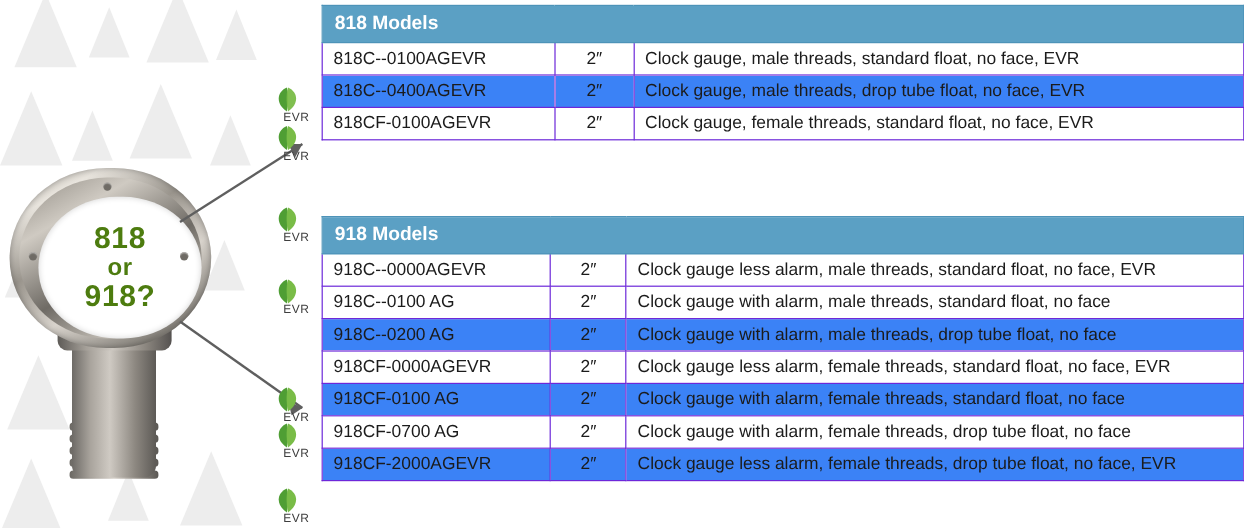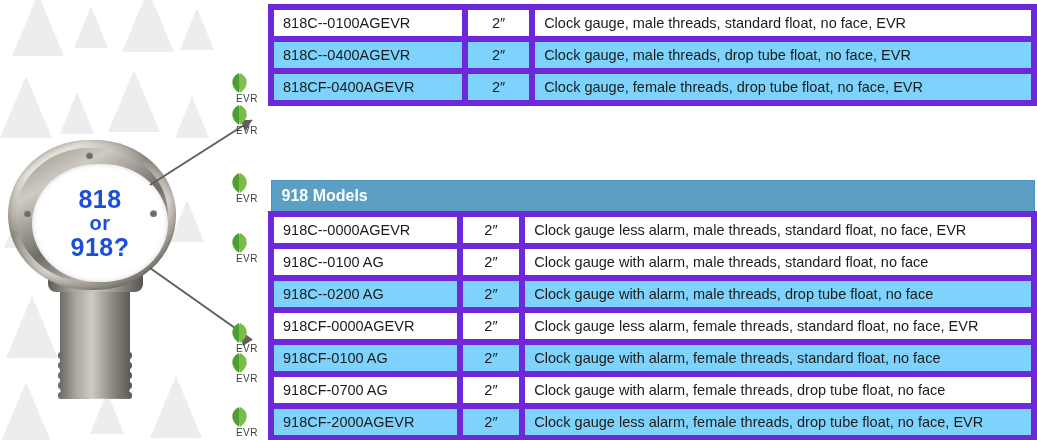--- a/index.html
+++ b/index.html
@@ -103,21 +103,21 @@
     height: 118px;
     border-radius: 50% / 52%;
     background: #ffffff;
     display: flex;
     flex-direction: column;
     align-items: center;
     justify-content: center;
     box-shadow: inset 0 0 5px rgba(0,0,0,.18);
   }
   .dial-text {
-    color: #1d4ed8;
+    color: #4d7c0f;
     font-size: 25px;
     font-weight: bold;
     line-height: 1.05;
     text-align: center;
     letter-spacing: .5px;
   }
   .dial-text.mid {
     font-size: 20px;
   }
   .screw {
@@ -168,28 +168,28 @@
   table.models th.header-cell {
     background: #5ba0c4;
     color: #ffffff;
     font-size: 16px;
     font-weight: bold;
     text-align: left;
     padding: 6px 10px;
     border: 1px solid #4d93b8;
   }
   table.models td {
-    border: 6px solid #6d28d9;
+    border: 1px solid #6d28d9;
     padding: 5px 9px;
     white-space: nowrap;
     overflow: hidden;
     text-overflow: ellipsis;
   }
   tr.alt td {
-    background: #7dd3fc;
+    background: #3b82f6;
   }
   tr.plain td {
     background: #ffffff;
   }
   td.c-model { width: 182px; }
   td.c-size  { width: 52px; text-align: center; }
   td.c-desc  { width: 508px; }
 
   #table-818 { left: 268px; top: 4px; }
   #table-918 { left: 268px; top: 180px; }
@@ -292,34 +292,37 @@
   <div class="evr" style="left:222px; top:406px;">
     <svg class="leaf-svg" width="26" height="22" viewBox="0 0 26 22">
       <path d="M12 21 C3 15 3 5 12 1 C14 8 13 16 12 21 Z" fill="#4f9e34"></path>
       <path d="M13 21 C22 15 22 5 13 1 C11 8 12 16 13 21 Z" fill="#79bc47"></path>
     </svg>
     <div class="evr-label">EVR</div>
   </div>
 
   <table class="models table-block" id="table-818">
     <tbody>
+        <tr>
+      <th class="header-cell" colspan="3">818 Models</th>
+    </tr>
     <tr class="plain">
       <td class="c-model">818C--0100AGEVR</td>
       <td class="c-size">2″</td>
       <td class="c-desc">Clock gauge, male threads, standard float, no face, EVR</td>
     </tr>
     <tr class="alt">
       <td class="c-model">818C--0400AGEVR</td>
       <td class="c-size">2″</td>
       <td class="c-desc">Clock gauge, male threads, drop tube float, no face, EVR</td>
     </tr>
-    <tr class="alt">
-      <td class="c-model">818CF-0400AGEVR</td>
-      <td class="c-size">2″</td>
-      <td class="c-desc">Clock gauge, female threads, drop tube float, no face, EVR</td>
+    <tr class="plain">
+      <td class="c-model">818CF-0100AGEVR</td>
+      <td class="c-size">2″</td>
+      <td class="c-desc">Clock gauge, female threads, standard float, no face, EVR</td>
     </tr>
   </tbody>
     </table>
 
   <table class="models table-block" id="table-918">
     <tbody>
         <tr>
       <th class="header-cell" colspan="3">918 Models</th>
     </tr>
     <tr class="plain">

